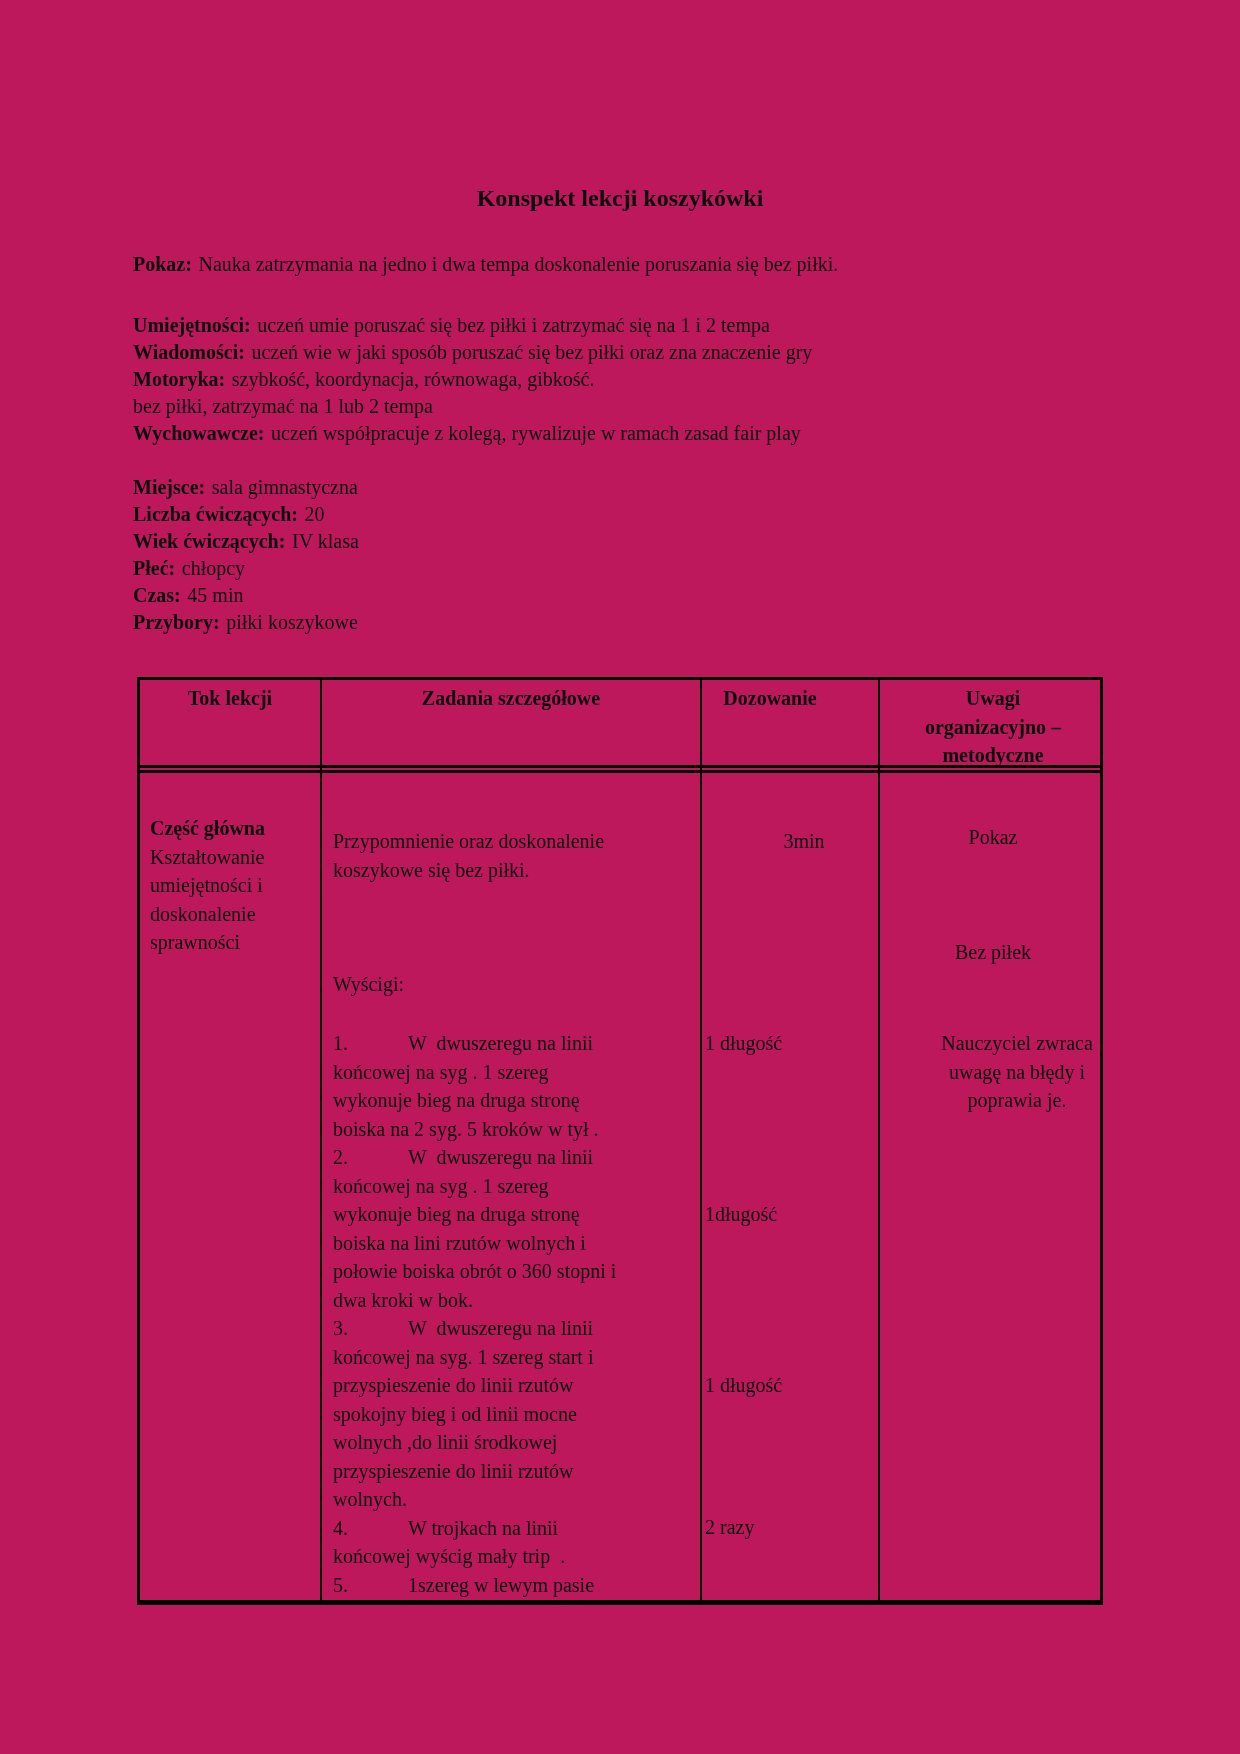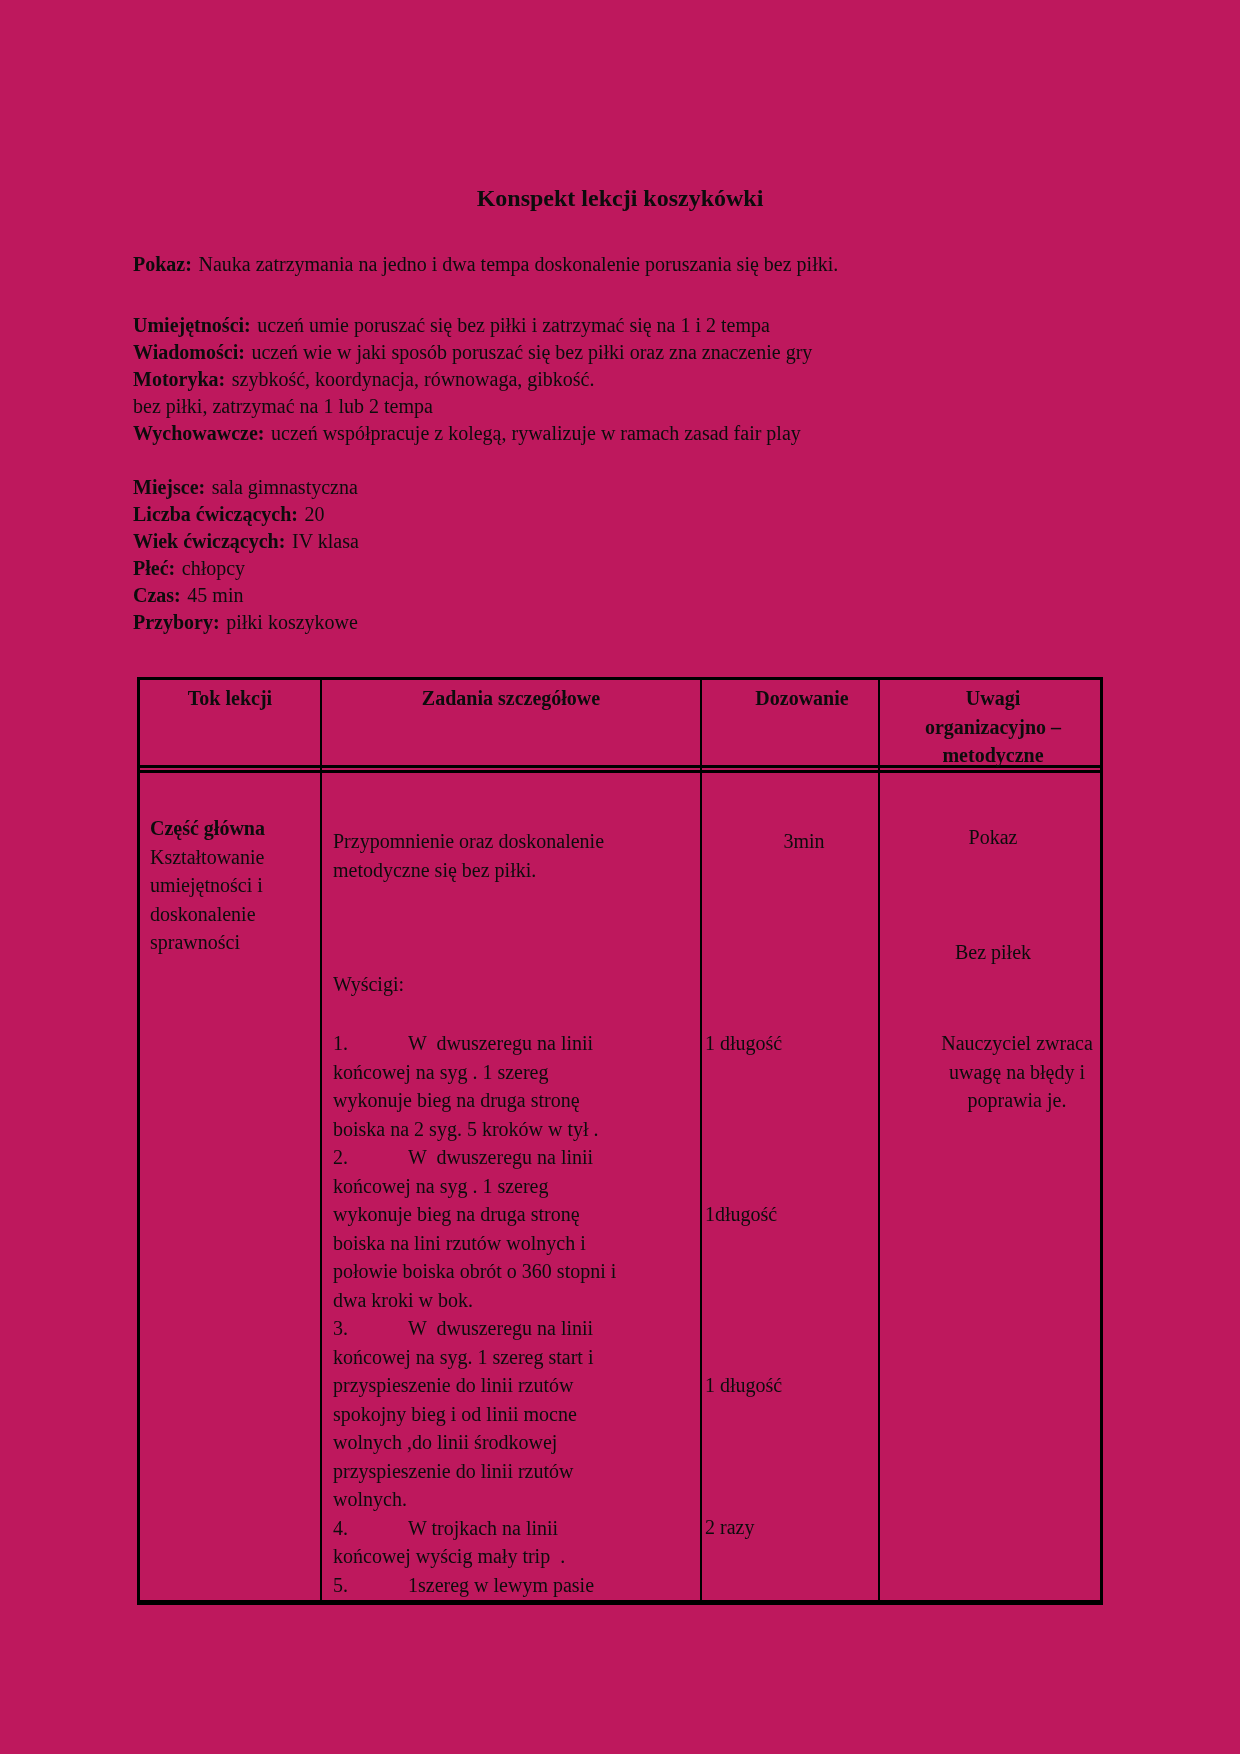--- a/index.html
+++ b/index.html
@@ -28,21 +28,21 @@
     box-sizing:border-box;
     border:3px solid #000;
     border-bottom:5px solid #000;
     font-size:20px;
   }
   .vline{position:absolute;top:0;bottom:0;width:2px;background:#000;}
   .vl1{left:180px;} .vl2{left:560px;} .vl3{left:738px;}
   .thead{position:absolute;left:0;right:0;top:0;height:85px;border-bottom:8px double #000;}
   .th{position:absolute;top:4px;text-align:center;font-weight:bold;line-height:28.5px;}
   .th1{left:0;width:180px;} .th2{left:182px;width:378px;}
-  .th3{left:582px;width:160px;} .th4{left:740px;width:226px;}
+  .th3{left:550px;width:160px;} .th4{left:740px;width:226px;}
   .cellblock{position:absolute;line-height:28.5px;}
   .tok-block{left:10px;width:165px;top:134px;}
   .tok-block .line,.c2 .line{white-space:pre;}
   .c2{left:193px;width:362px;}
   .intro{top:147px;}
   .wyscigi{top:290px;}
   .exlines{top:349px;}
   .ex-num{display:inline-block;width:75px;white-space:pre;}
   .ex-text{white-space:pre;}
   .c3{left:565px;width:170px;white-space:nowrap;}
@@ -127,21 +127,21 @@
       <div class="line">Kształtowanie</div>
           <div class="line">umiejętności i</div>
           <div class="line">doskonalenie</div>
           <div class="line">sprawności</div>
         </div>
     </div>
 
     <div class="cellblock c2 intro">
 
     <div class="line">Przypomnienie oraz doskonalenie</div>
-        <div class="line">metodyczne się bez piłki.</div>
+        <div class="line">koszykowe się bez piłki.</div>
       </div>
     <div class="cellblock c2 wyscigi">Wyścigi:</div>
     <div class="cellblock c2 exlines">
 
         <div class="line"><span class="ex-num">1.</span><span class="ex-text">W  dwuszeregu na linii</span></div>
 
         <div class="line"><span class="ex-text">końcowej na syg . 1 szereg</span></div>
 
         <div class="line"><span class="ex-text">wykonuje bieg na druga stronę</span></div>
 

